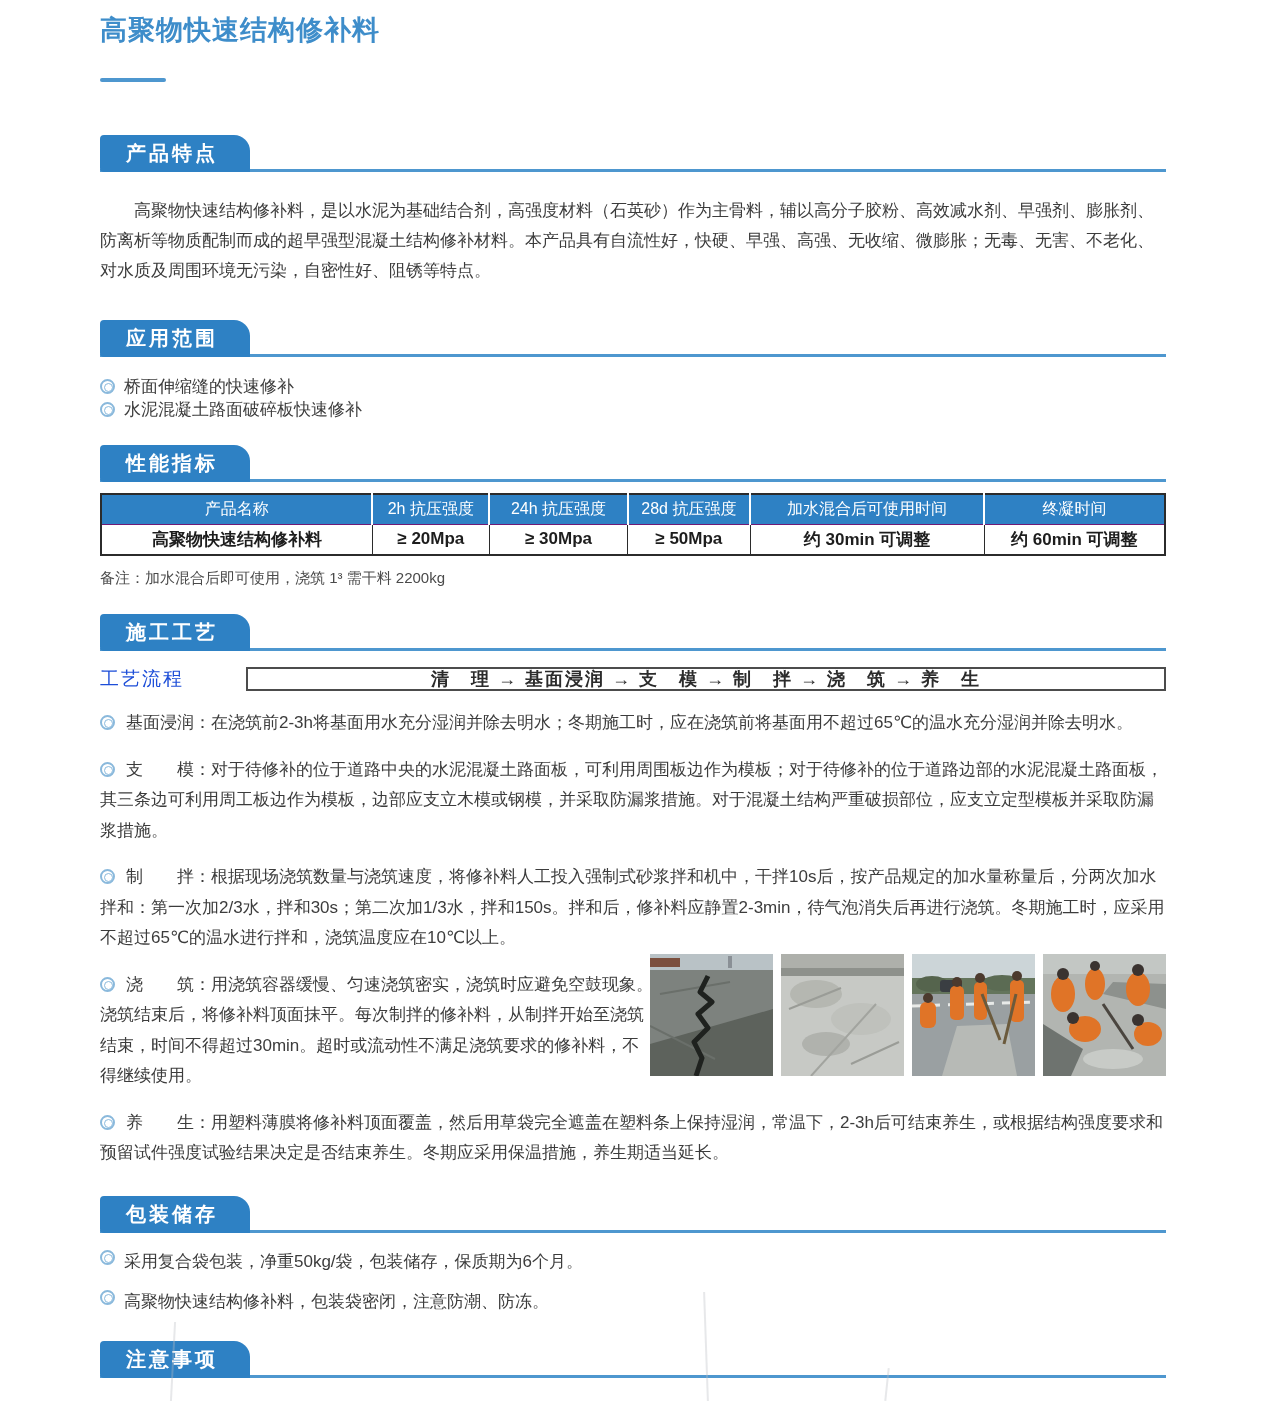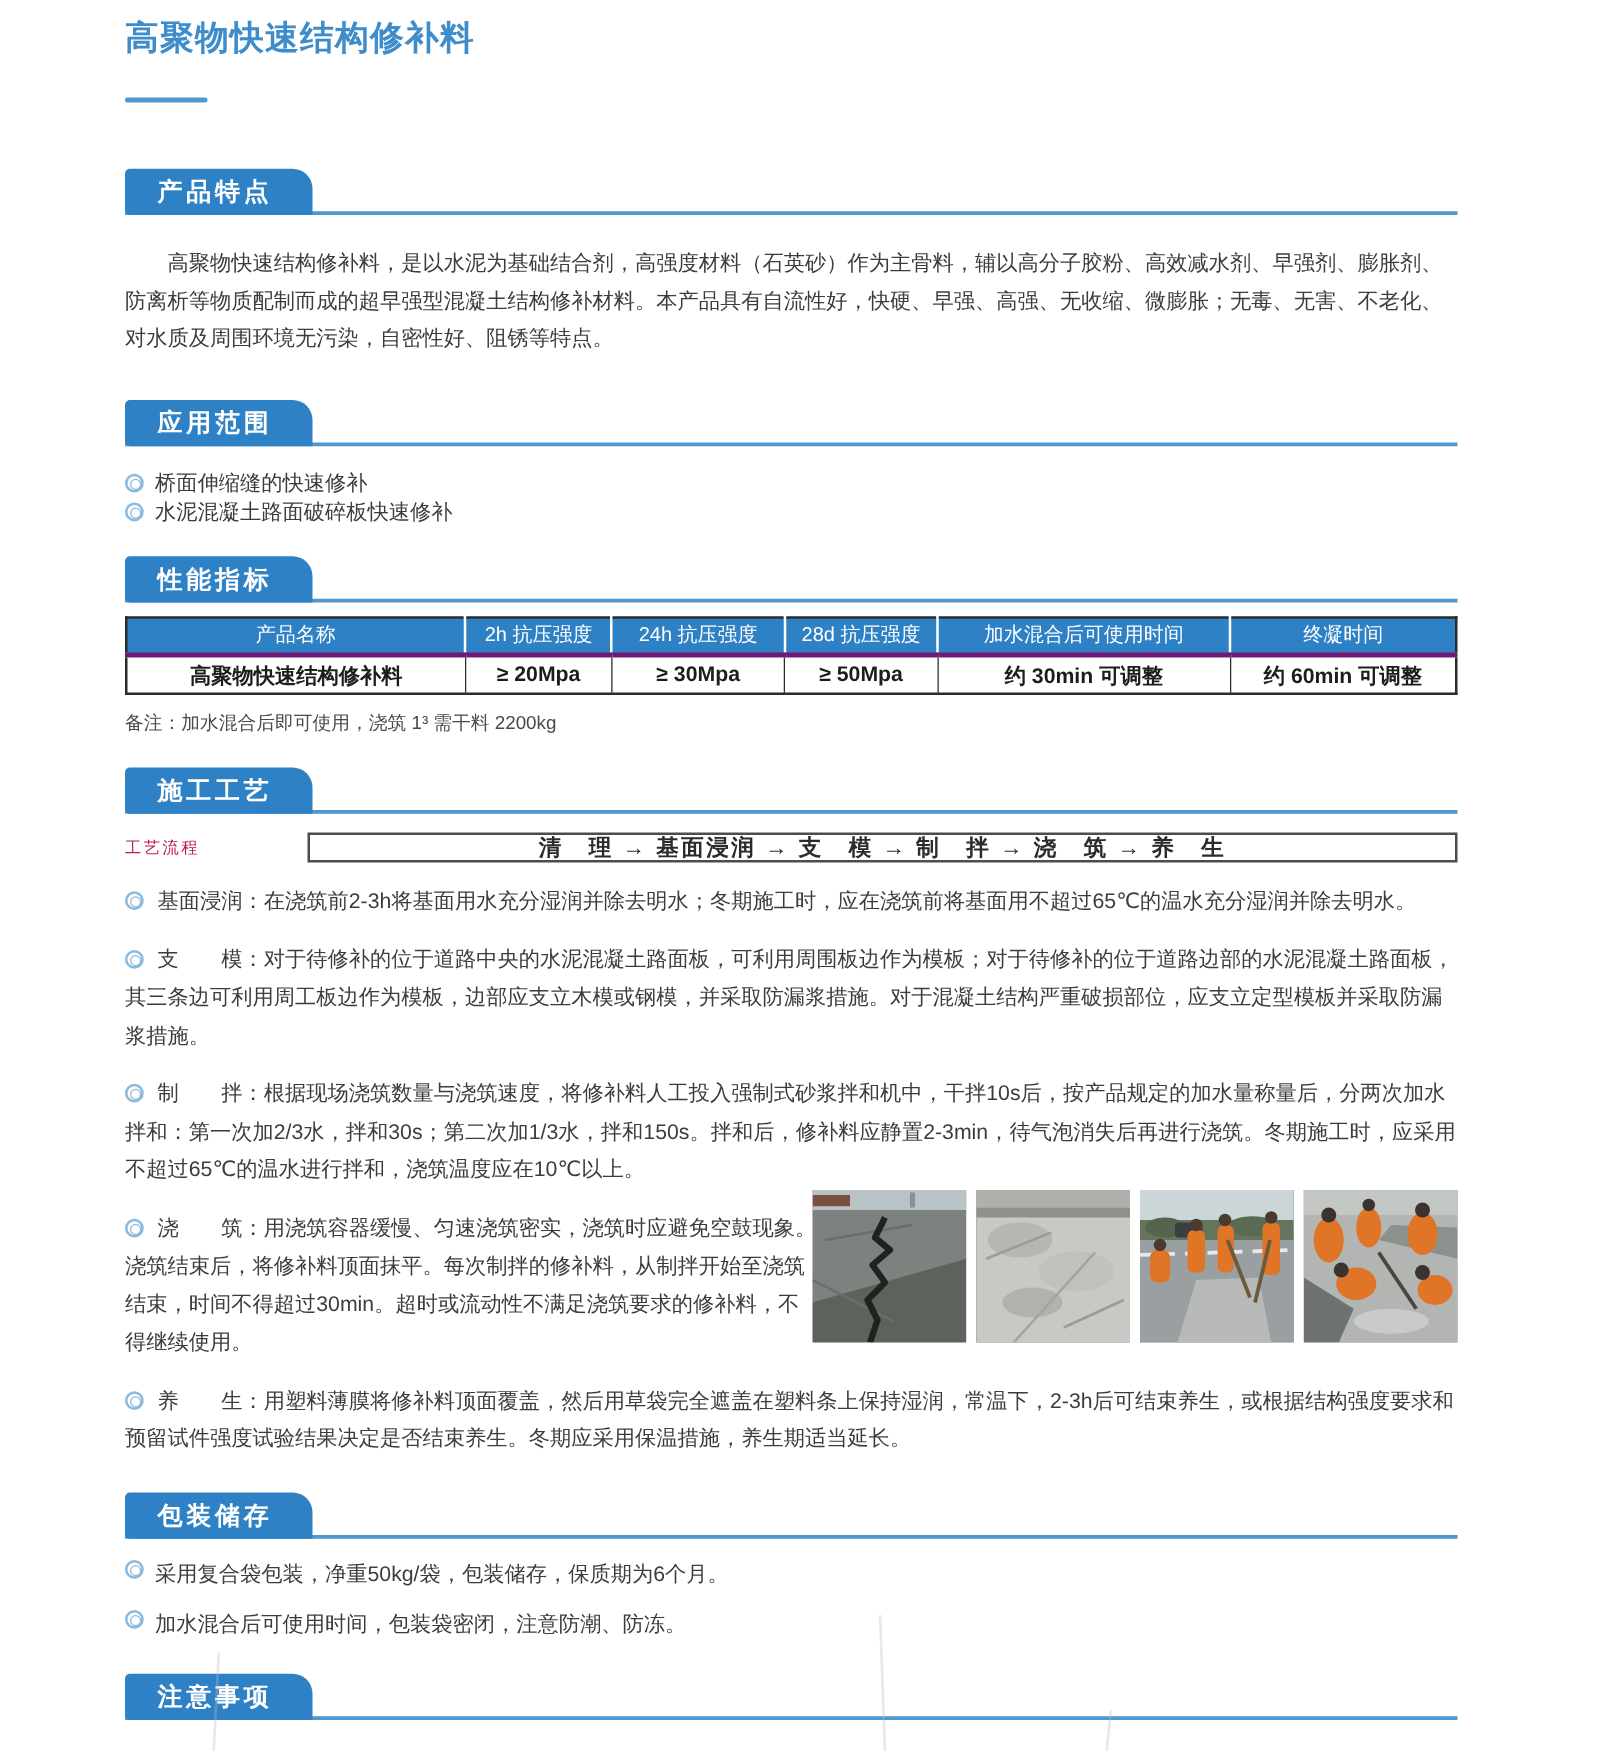--- a/index.html
+++ b/index.html
@@ -26,32 +26,32 @@
     border: 1.5px solid #8ab9dc; border-radius: 50%; }
 
   .app-row { margin-top: 18px; display: flex; font-size: 17px; color: #3c3c3c; flex-direction: column; }
   .app-item { display: flex; align-items: center; }
   .app-item.first { width: 312px; }
 
   .standard-line { margin-top: 20px; text-align: center; font-size: 17px; color: #333; letter-spacing: 0.5px; }
 
   table.perf { margin-top: 11px; width: 100%; border-collapse: collapse; border: 2px solid #2b2b2b; }
   table.perf th { background: #2e81c4; color: #fff; font-size: 16px; font-weight: 500;
-    height: 30px; border-right: 2px solid #ffffff; border-bottom: 4px solid #701a75; }
+    height: 30px; border-right: 2px solid #ffffff; border-bottom: 1px solid #701a75; }
   table.perf th:last-child { border-right: none; }
   table.perf td { background: #fff; color: #1d1d1d; font-size: 17px; font-weight: 600;
     height: 31px; text-align: center; border-right: 1px solid #2b2b2b; }
   table.perf td:last-child { border-right: none; }
   .col-name { width: 25.5%; } .col-2h { width: 11%; } .col-24h { width: 13%; }
   .col-28d { width: 11.5%; } .col-use { width: 22%; } .col-final { width: 17%; }
 
   .table-note { margin-top: 13px; font-size: 15px; color: #4a4a4a; }
 
   .flow-row { margin-top: 15px; display: flex; align-items: center; }
-  .flow-label { width: 146px; font-size: 13px; color: #be185d; letter-spacing: 2px; flex: none; font-family: Liberation Serif, serif; }
+  .flow-label { width: 146px; font-size: 19px; color: #1d4ed8; letter-spacing: 2px; flex: none; font-family: Liberation Serif, serif; }
   .flow-box { flex: 1; border: 2px solid #4c4c4c; height: 24px; display: flex; align-items: center;
     justify-content: center; font-size: 18px; font-weight: 600; color: #2b2b2b; letter-spacing: 2px; }
 
   .steps { margin-top: 8px; }
   .step { font-size: 17px; line-height: 30.5px; color: #3c3c3c; margin-top: 16px; }
   .step .bullet { margin-right: 11px; }
 
   .pour-wrap { position: relative; }
   .pour-text { width: 556px; }
   .photo-strip { position: absolute; top: -16px; right: 0; display: flex; gap: 8px; }
@@ -243,21 +243,21 @@
       <div class="sec-rule"></div>
       <div class="sec-tab">包装储存</div>
     </div>
     <div class="pack-items">
       <div class="pack-item">
         <span class="bullet"></span>
         <span>采用复合袋包装，净重50kg/袋，包装储存，保质期为6个月。</span>
       </div>
       <div class="pack-item">
         <span class="bullet"></span>
-        <span>加水混合后可使用时间，包装袋密闭，注意防潮、防冻。</span>
+        <span>高聚物快速结构修补料，包装袋密闭，注意防潮、防冻。</span>
       </div>
     </div>
 
     <div class="sec-head" style="margin-top: 28px;">
       <div class="sec-rule"></div>
       <div class="sec-tab">注意事项</div>
     </div>
     <div class="notes-grid">
       <div class="note-item">
         <span class="bullet"></span>

